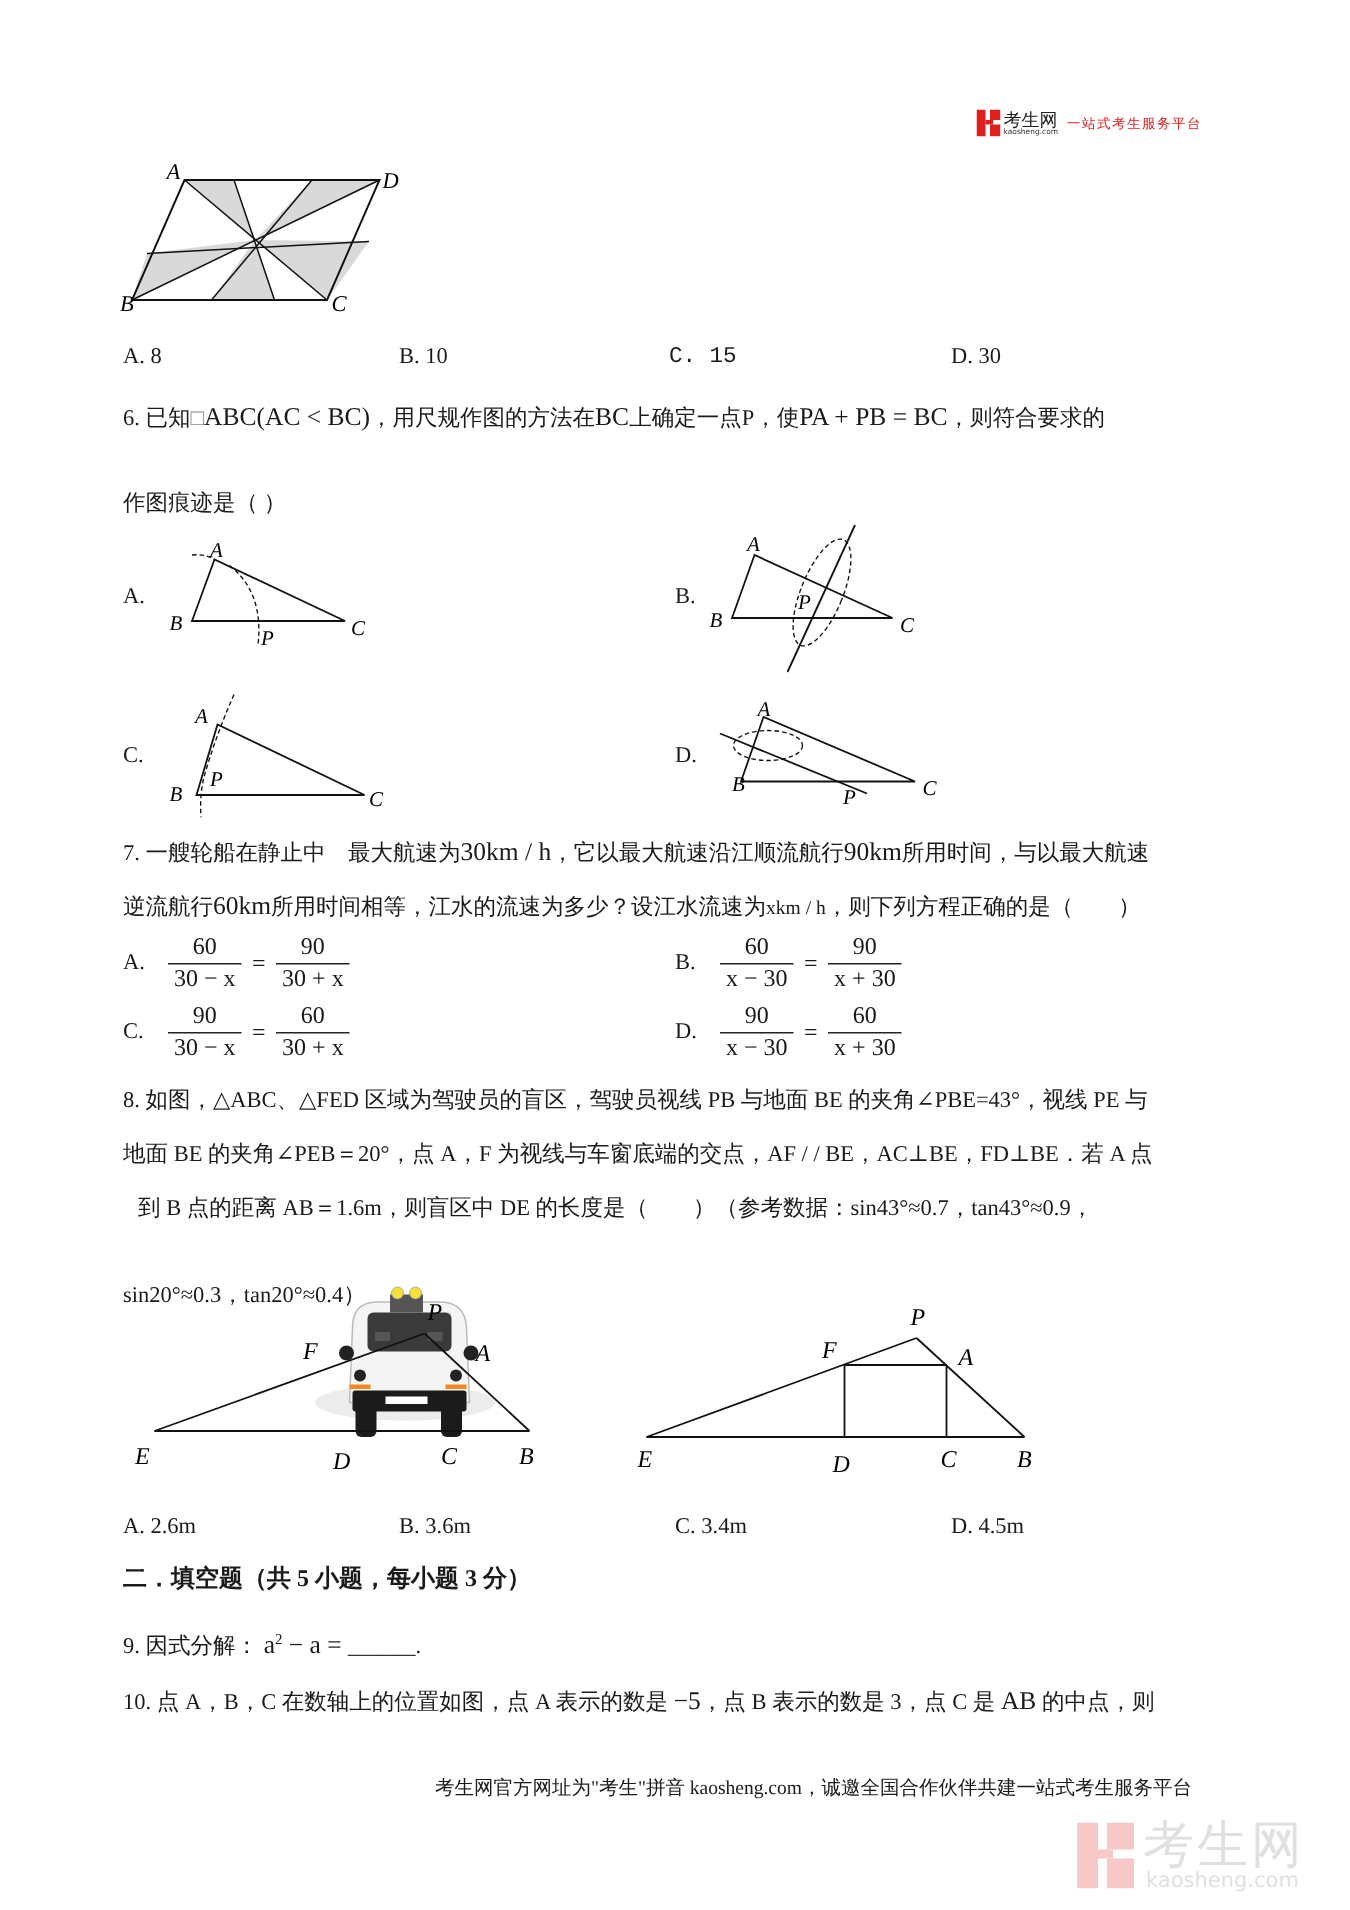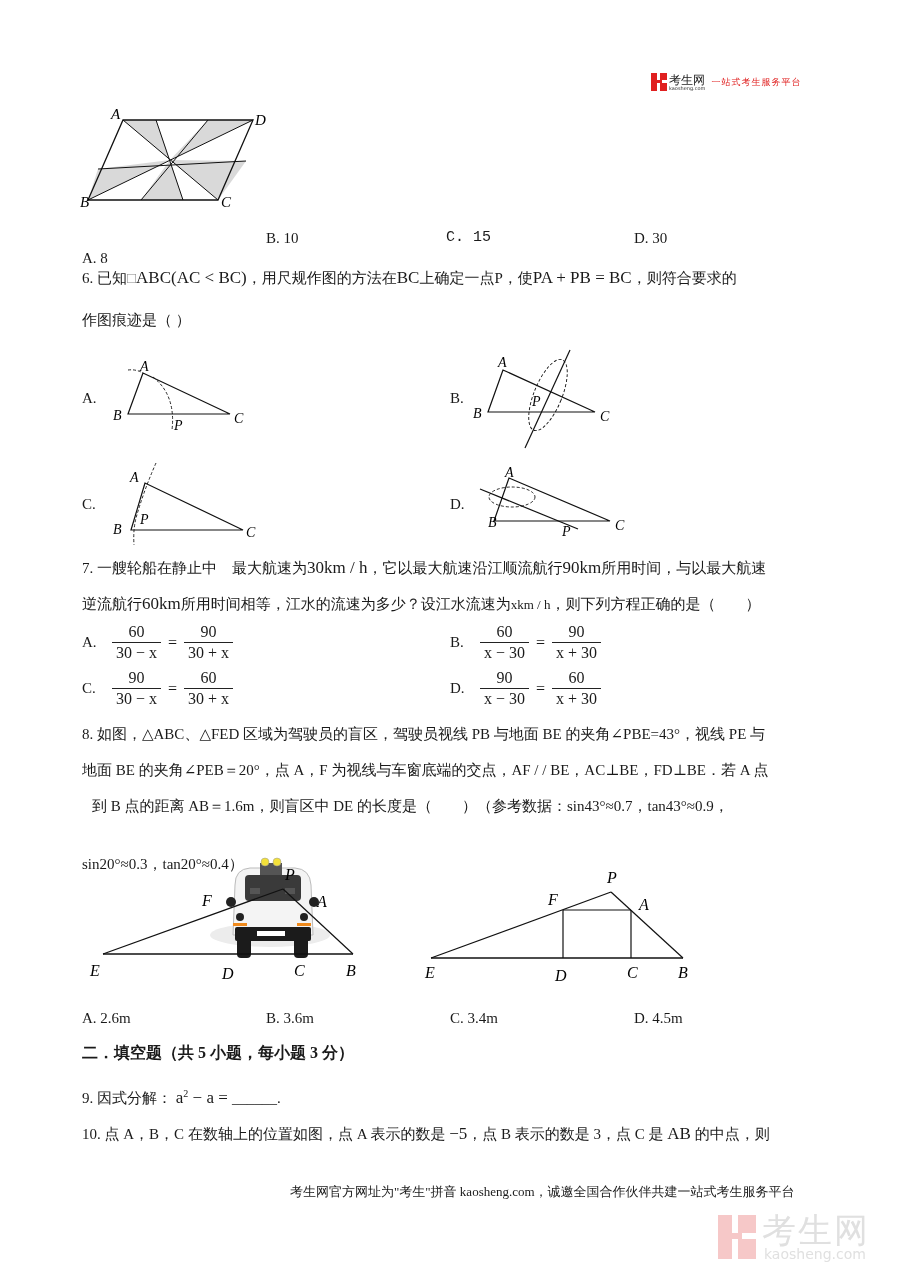--- a/index.html
+++ b/index.html
@@ -48,29 +48,29 @@
   <line x1="175" y1="15" x2="10" y2="95" stroke="#111" stroke-width="1"></line>
   <line x1="78" y1="15" x2="105" y2="95" stroke="#111" stroke-width="1"></line>
   <line x1="130" y1="15" x2="63" y2="95" stroke="#111" stroke-width="1"></line>
   <line x1="20" y1="64" x2="168" y2="56" stroke="#111" stroke-width="1"></line>
   <text x="33" y="14" font-size="15">A</text>
   <text x="177" y="20" font-size="15">D</text>
   <text x="2" y="102" font-size="15">B</text>
   <text x="143" y="102" font-size="15">C</text>
 </svg>
 
-<div class="abs txt" style="left:82px;top:228px;margin-top:20px;">A. 8</div>
+<div class="abs txt" style="left:82px;top:228px;">A. 8</div>
 <div class="abs txt" style="left:266px;top:228px;">B. 10</div>
 <div class="abs txt" style="left:446px;top:228px;font-family:Liberation Mono, monospace;">C. 15</div>
 <div class="abs txt" style="left:634px;top:228px;">D. 30</div>
 
 <div class="abs txt" style="left:82px;top:268px;font-size:15px;">
   <span>6. 已知</span><span style="color:#888;">□</span><span class="it" style="font-size:17px;">ABC</span><span class="it" style="font-size:17px;">(AC &lt; BC)</span><span>，用尺规作图的方法在</span><span class="it" style="font-size:17px;">BC</span><span>上确定一点</span><span class="it">P</span><span>，使</span><span class="it" style="font-size:17px;">PA + PB = BC</span><span>，则符合要求的</span>
 </div>
-<div class="abs txt" style="left:82px;top:310px;text-align:right;">作图痕迹是（    ）</div>
+<div class="abs txt" style="left:82px;top:326px;text-align:right;">作图痕迹是（    ）</div>
 
 <div class="abs txt" style="left:82px;top:388px;">A.</div>
 <svg class="abs" style="left:108px;top:355px;" width="150" height="80" viewBox="0 0 150 80">
   <polygon points="35,18 20,59 122,59" fill="none" stroke="#111" stroke-width="1.2"></polygon>
   <path d="M20,15 Q28,14 35,18" fill="none" stroke="#111" stroke-width="0.9" stroke-dasharray="3,2"></path>
   <path d="M45,22 Q68,40 64,75" fill="none" stroke="#111" stroke-width="0.9" stroke-dasharray="3,2"></path>
   <text x="32" y="16" font-size="14">A</text>
   <text x="5" y="65" font-size="14">B</text>
   <text x="126" y="68" font-size="14">C</text>
   <text x="66" y="75" font-size="14">P</text>

